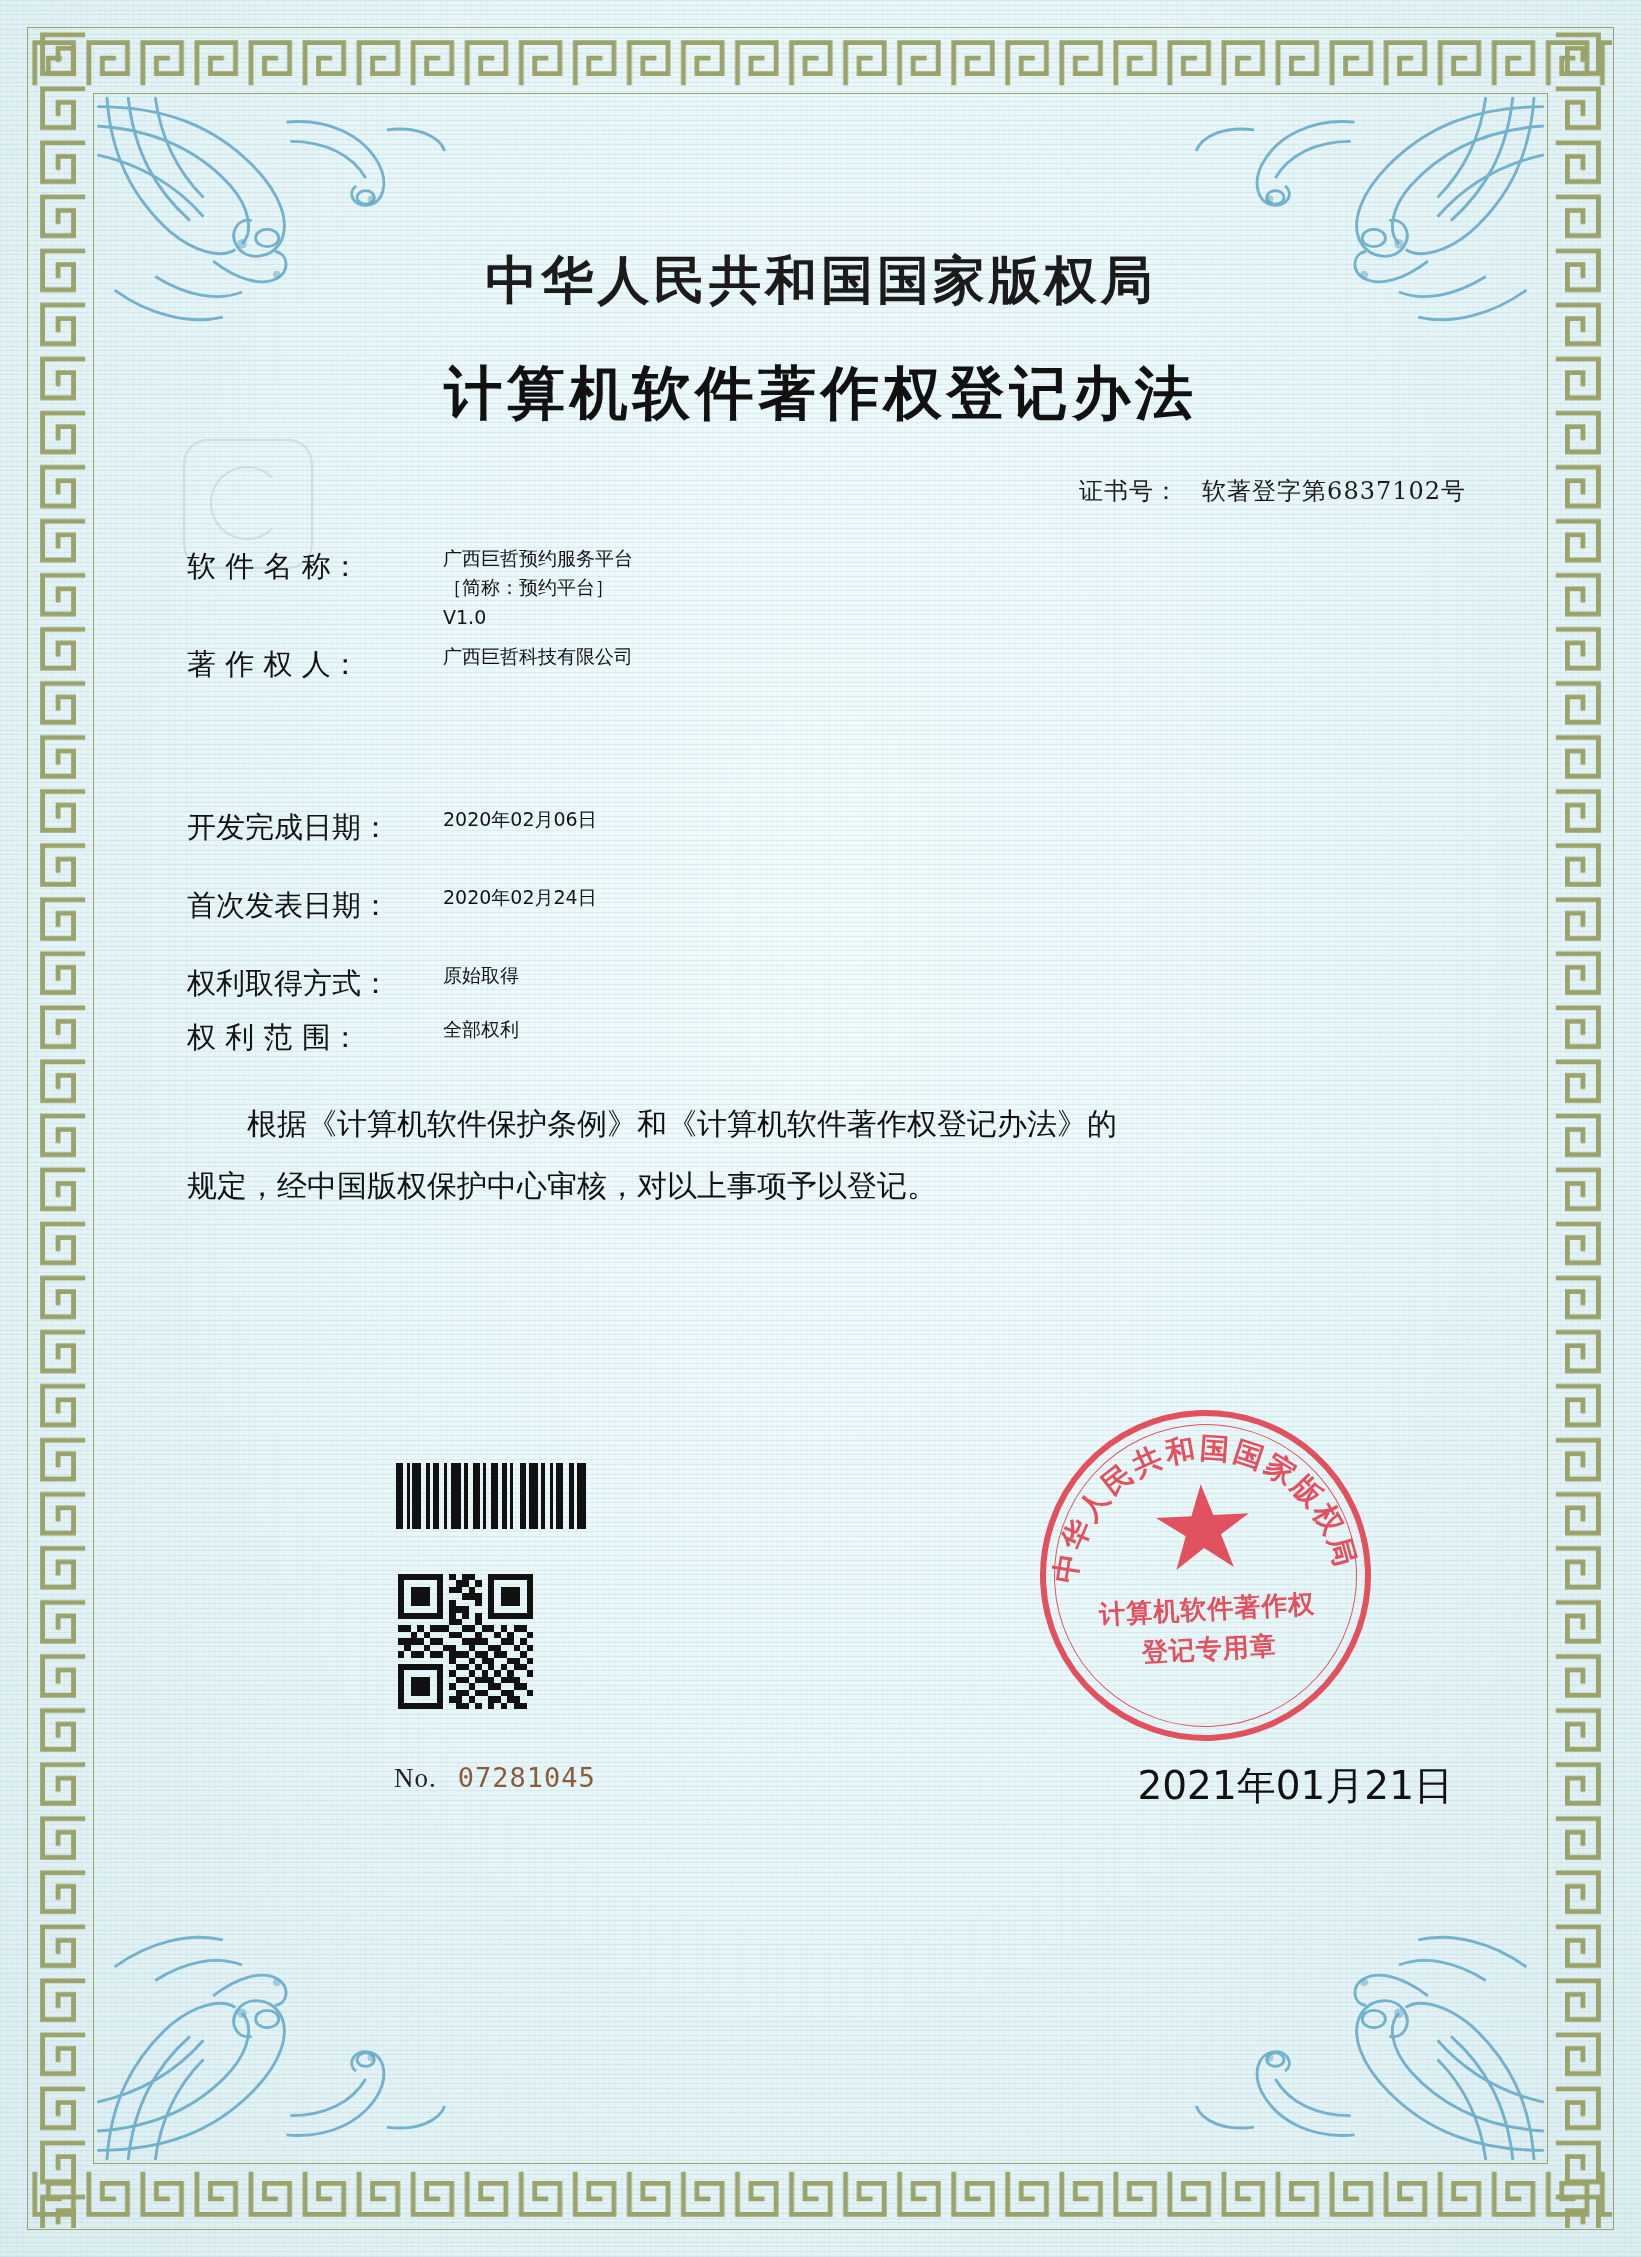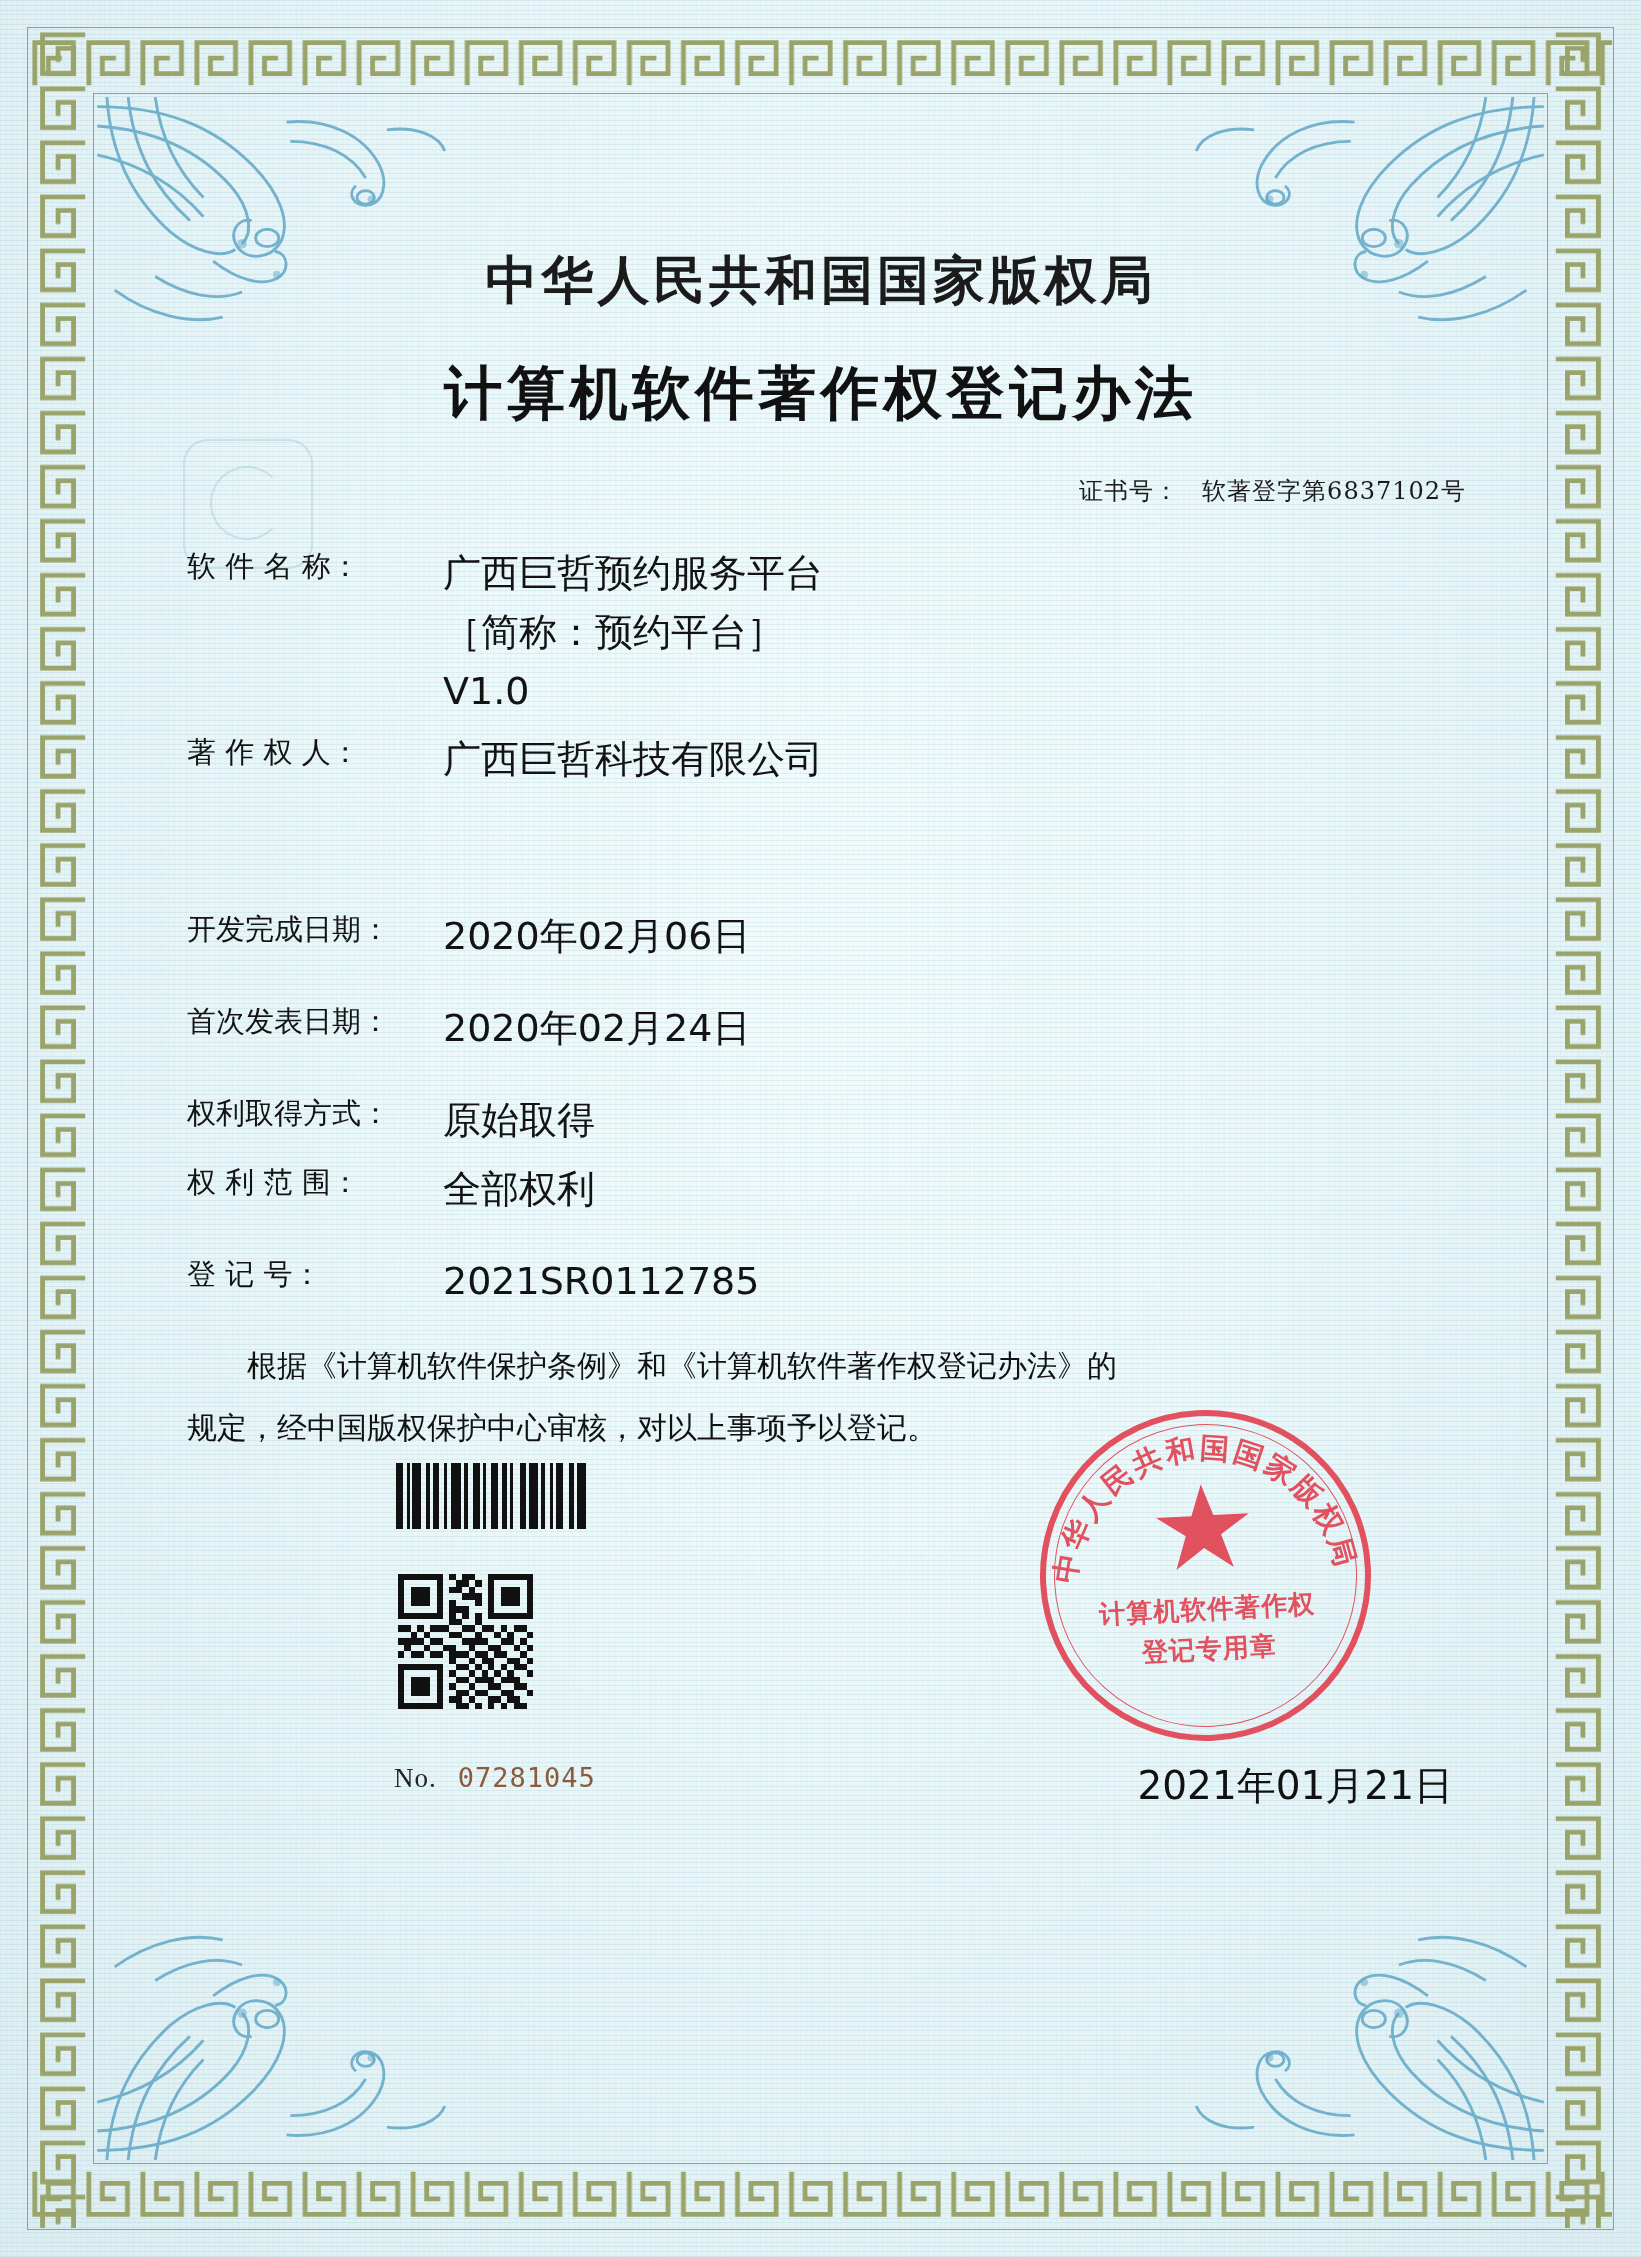--- a/index.html
+++ b/index.html
@@ -145,21 +145,21 @@
   }
   .field-label {
     width: 256px;
     flex: 0 0 256px;
     font-size: 29px;
     color: #131313;
     letter-spacing: 0px;
     line-height: 1.55;
   }
   .field-value {
-    font-size: 38px;
+    font-size: 19px;
     color: #131313;
     line-height: 1.55;
     font-family: "DejaVu Sans", "Liberation Sans", sans-serif;
   }
   .field-value .vline { display: block; }
   .spacer-md { height: 83px; }
 
   .field-row.tight { margin-bottom: 35px; }
 
   .statement {
@@ -511,24 +511,20 @@
       <div class="field-row" style="">
         <div class="field-label">权利取得方式：</div>
         <div class="field-value">原始取得</div>
       </div>
 
       <div class="field-row" style="margin-bottom:33px">
         <div class="field-label">权 利 范 围：</div>
         <div class="field-value">全部权利</div>
       </div>
 
-      <div class="field-row">
-        <div class="field-label">登 记 号：</div>
-        <div class="field-value">2021SR0112785</div>
-      </div>
 
     </div>
 
     <div class="statement">
       <div><span class="indent"></span><span>根据《计算机软件保护条例》和《计算机软件著作权登记办法》的</span></div>
       <div>规定，经中国版权保护中心审核，对以上事项予以登记。</div>
     </div>
 
     <div class="barcode-wrap">
       <div class="barcode">

